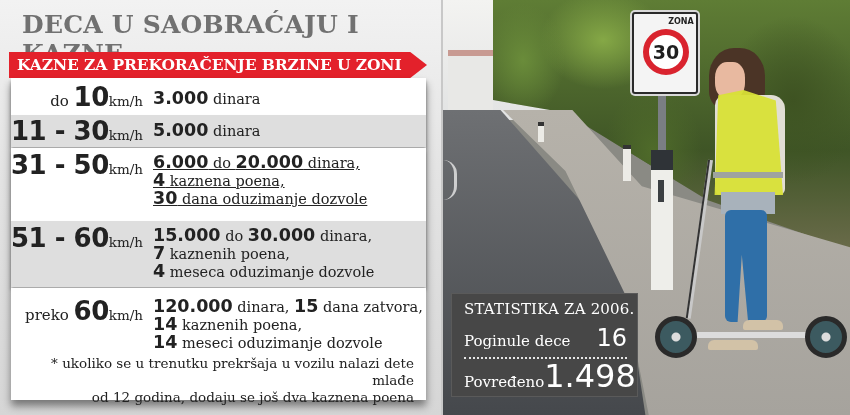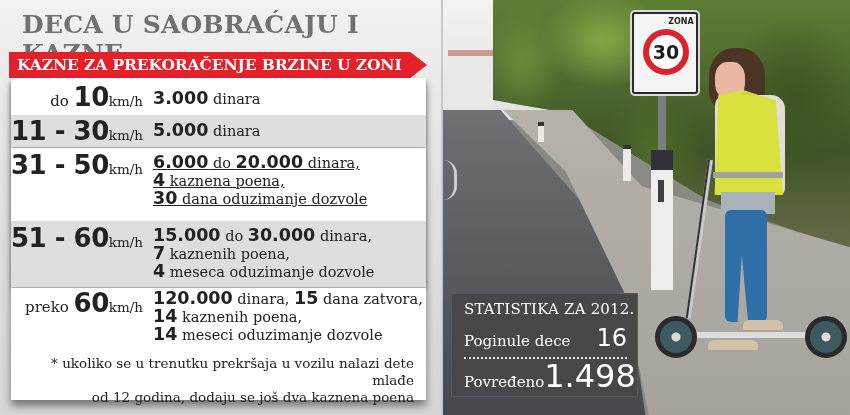--- a/index.html
+++ b/index.html
@@ -176,21 +176,21 @@
       <div class="speed">
         <span class="pre"></span><span class="num">51 - 60</span><span class="unit">km/h</span>
       </div>
       <div class="fine" style="padding-top:4px;">
         <div class="line"><b>15.000</b><span> do </span><b>30.000</b><span> dinara,</span></div>
         <div class="line"><b>7</b><span> kaznenih poena,</span></div>
         <div class="line"><b>4</b><span> meseca oduzimanje dozvole</span></div>
       </div>
     </div>
 
-    <div class="row white" style="top:210px; height:100px; padding-top:0; box-shadow:none;">
+    <div class="row white" style="top:210px; height:100px; padding-top:8px; box-shadow:none;">
       <div class="speed">
         <span class="pre">preko </span><span class="num">60</span><span class="unit">km/h</span>
       </div>
       <div class="fine" style="padding-top:2px;">
         <div class="line"><b>120.000</b><span> dinara, </span><b>15</b><span> dana zatvora,</span></div>
         <div class="line"><b>14</b><span> kaznenih poena,</span></div>
         <div class="line"><b>14</b><span> meseci oduzimanje dozvole</span></div>
       </div>
     </div>
 
@@ -230,21 +230,21 @@
   <div class="jeans"></div>
   <div class="scooter-bar"></div>
   <div class="scooter-deck"></div>
   <div class="shoe" style="left:300px; top:320px; width:40px;"></div>
   <div class="shoe" style="left:265px; top:340px; width:50px;"></div>
   <div class="wheel" style="left:212px; top:316px;"></div>
   <div class="wheel" style="left:362px; top:316px;"></div>
 </div>
 
 <div class="stats">
-  <div class="stats-title">STATISTIKA ZA 2012.</div>
+  <div class="stats-title">STATISTIKA ZA 2006.</div>
   <div class="stats-row r1">
     <span class="lbl">Poginule dece</span>
     <span class="val">16</span>
   </div>
   <div class="dots"></div>
   <div class="stats-row r2">
     <span class="lbl">Povređeno</span>
     <span class="val">1.498</span>
   </div>
 </div>

